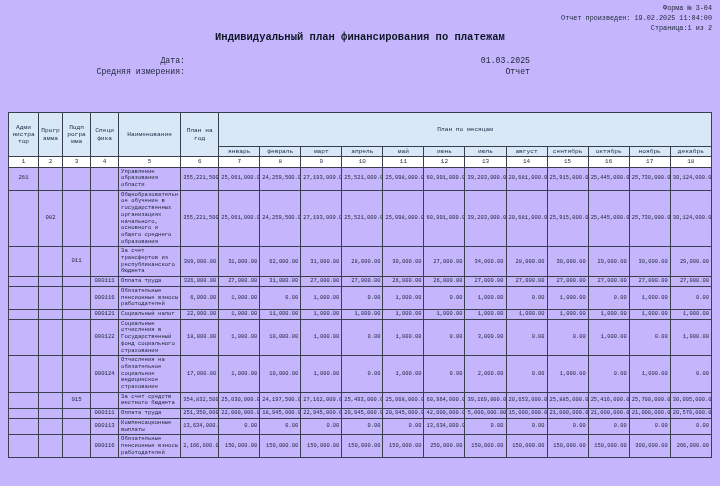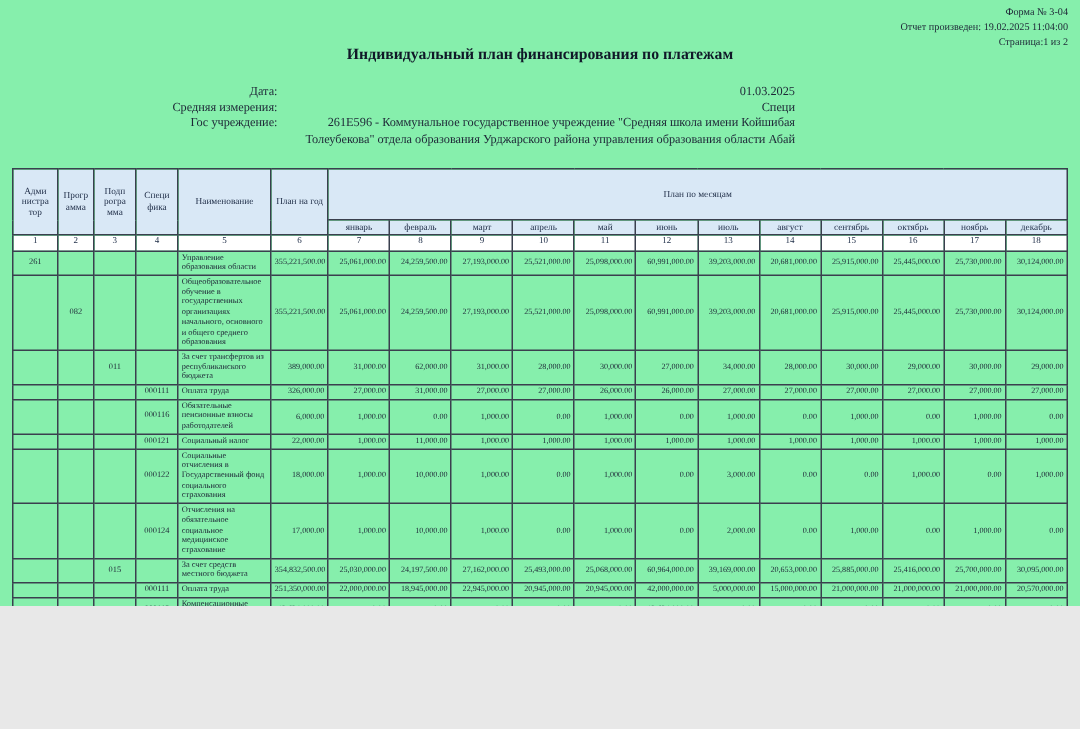--- a/index.html
+++ b/index.html
@@ -1,19 +1,19 @@
 <!DOCTYPE html>
 <html><head>
 <meta charset="utf-8">
 <style>
   * { margin:0; padding:0; box-sizing:border-box; }
   html,body { background:#e8e8e8; }
   .page {
-    position:relative; width:720px; height:404px; background:#86efac;
-    overflow:hidden; font-family:Liberation Serif, serif; color:#1d2636;
+    position:relative; width:720px; height:486px; background:#c4b5fd;
+    overflow:hidden; font-family:Liberation Mono, monospace; color:#1d2636;
   }
   .corner { position:absolute; top:4px; right:8px; text-align:right;
     font-size:6.8px; line-height:1.45; color:#1d2636; }
   .title { position:absolute; top:31px; left:0; width:100%; text-align:center;
     font-size:10.5px; font-weight:bold; color:#101828; }
   .meta { position:absolute; top:56px; left:28px; width:540px; font-size:8.2px; }
   .meta-row { display:flex; line-height:1.3;text-align:right; }
   .meta-label { width:157px; flex:0 0 157px; }
   .meta-value { width:345px; }
   table.plan {
@@ -47,25 +47,21 @@
 
   <div class="title">Индивидуальный план финансирования по платежам</div>
 
   <div class="meta">
     <div class="meta-row">
       <div class="meta-label">Дата:</div>
       <div class="meta-value">01.03.2025</div>
     </div>
     <div class="meta-row">
       <div class="meta-label">Средняя измерения:</div>
-      <div class="meta-value">Специ</div>
-    </div>
-    <div class="meta-row">
-      <div class="meta-label">Гос учреждение:</div>
-      <div class="meta-value">261E596 - Коммунальное государственное учреждение "Средняя школа имени Койшибая Толеубекова" отдела образования Урджарского района управления образования области Абай</div>
+      <div class="meta-value">Отчет</div>
     </div>
   </div>
 
   <table class="plan">
     <colgroup>
       <col style="width:30px">
         <col style="width:24px">
         <col style="width:28px">
         <col style="width:28px">
       <col style="width:62px">

